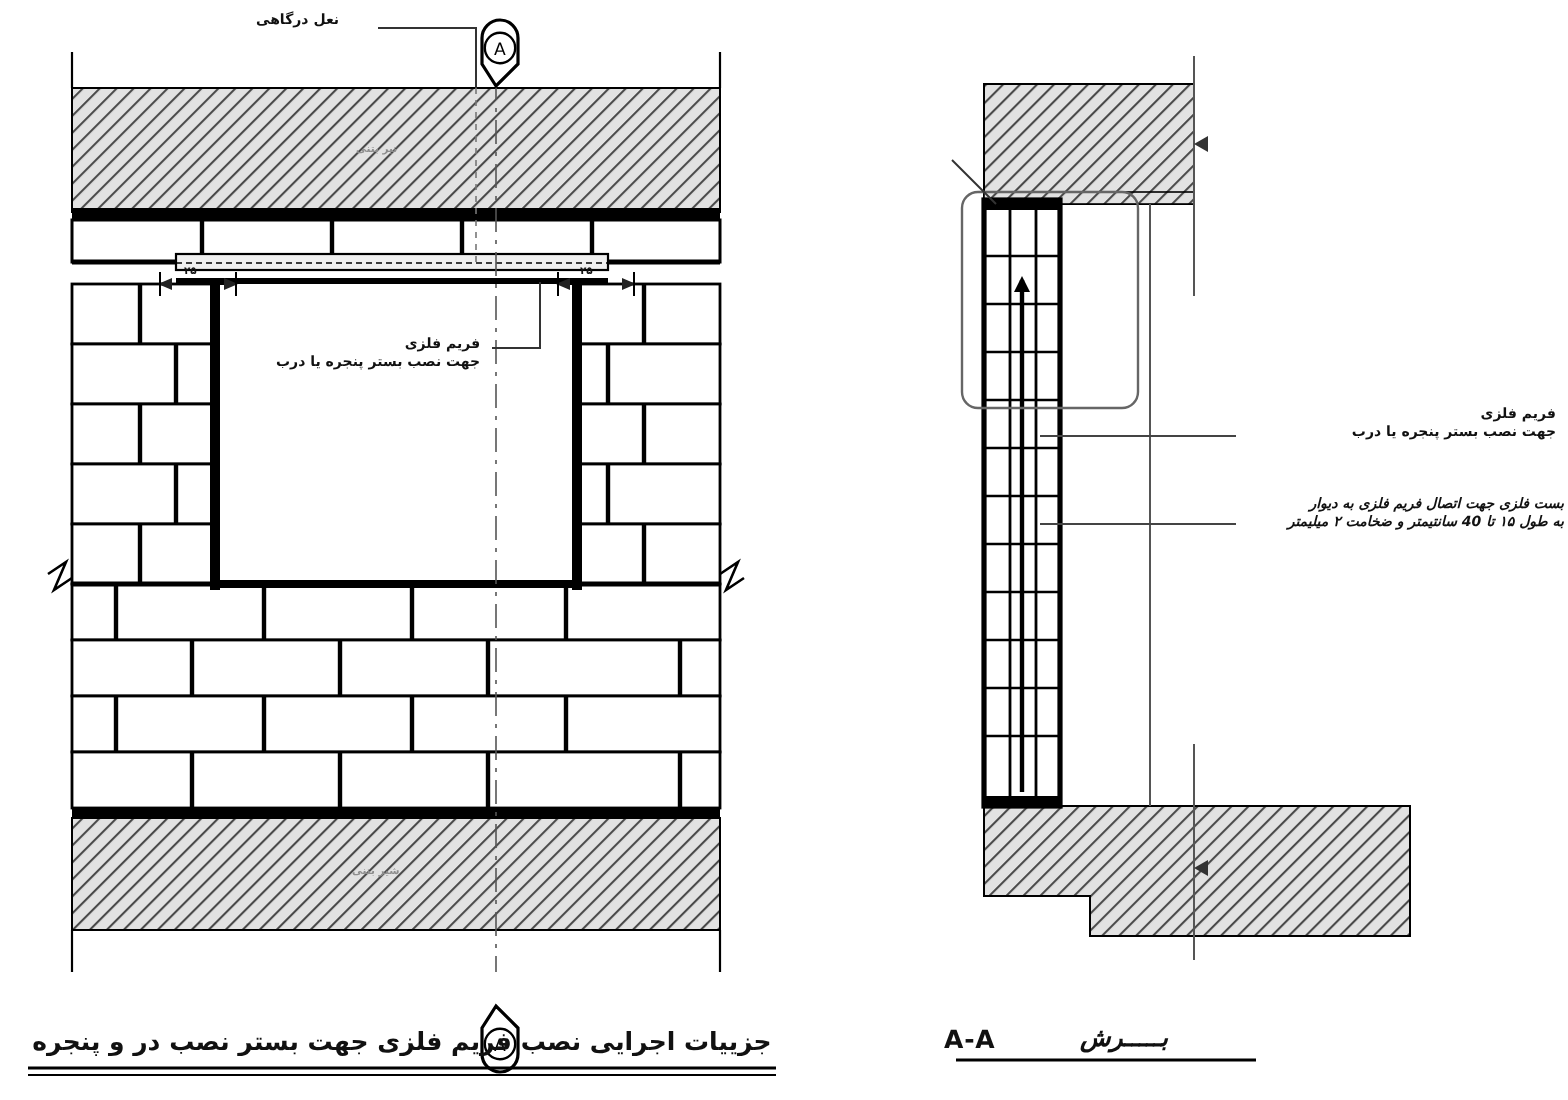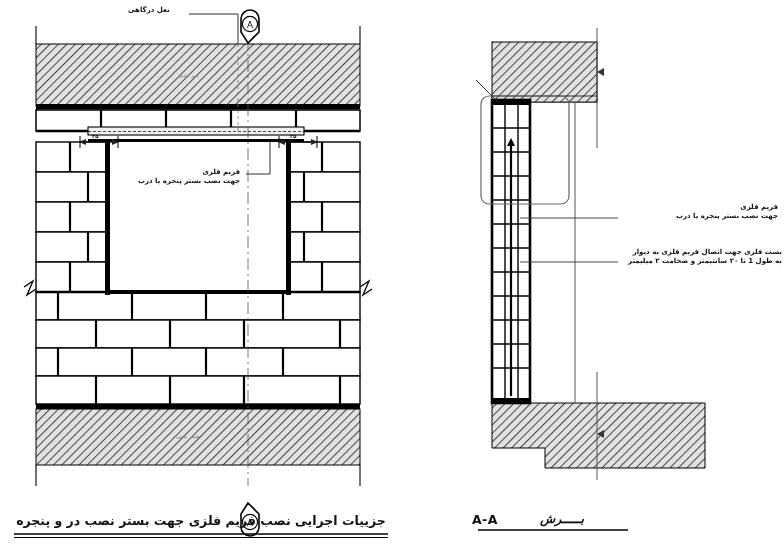--- a/index.html
+++ b/index.html
@@ -270,23 +270,23 @@
   </div>
 
   <div class="lbl xs" style="left:92px;top:133px;">۲۵</div>
   <div class="lbl xs" style="left:290px;top:133px;">۲۵</div>
 
   <div class="lbl sm" style="left:618px;top:203px;width:160px;text-align:right;">
     <span class="blk" style="padding-left:44px;">فریم فلزی</span>
     <span class="blk">جهت نصب بستر پنجره یا درب</span>
   </div>
 
-  <div class="lbl sm" style="left:606px;top:248px;width:176px;text-align:right;">
+  <div class="lbl sm" style="left:606px;top:248px;width:176px;text-align:right;font-style:italic;">
     <span class="blk">بست فلزی جهت اتصال فریم فلزی به دیوار</span>
-    <span class="blk">به طول 1 تا ۲۰ سانتیمتر و ضخامت ۲ میلیمتر</span>
+    <span class="blk">به طول ۱۵ تا 40 سانتیمتر و ضخامت ۲ میلیمتر</span>
   </div>
 
   <div class="lbl cap" style="left:16px;top:513px;width:370px;">جزییات اجرایی نصب فریم فلزی جهت بستر نصب در و پنجره</div>
 
   <div class="lbl cap" style="left:540px;top:511px;font-style:italic;">بـــــرش</div>
   <div class="lbl cap" style="left:472px;top:512px;">A-A</div>
 
 </div>
 
 </body></html>

